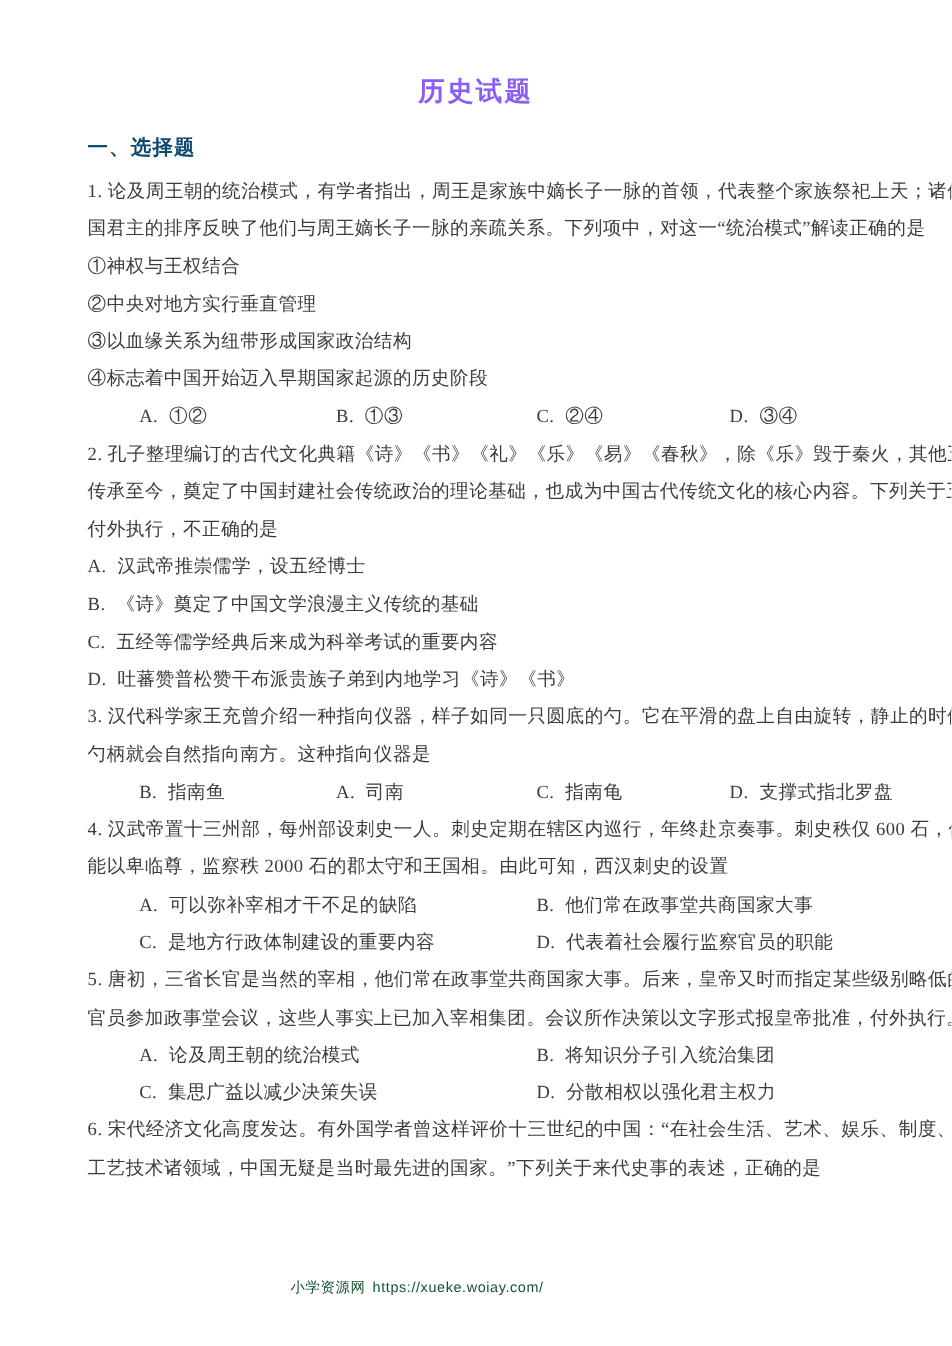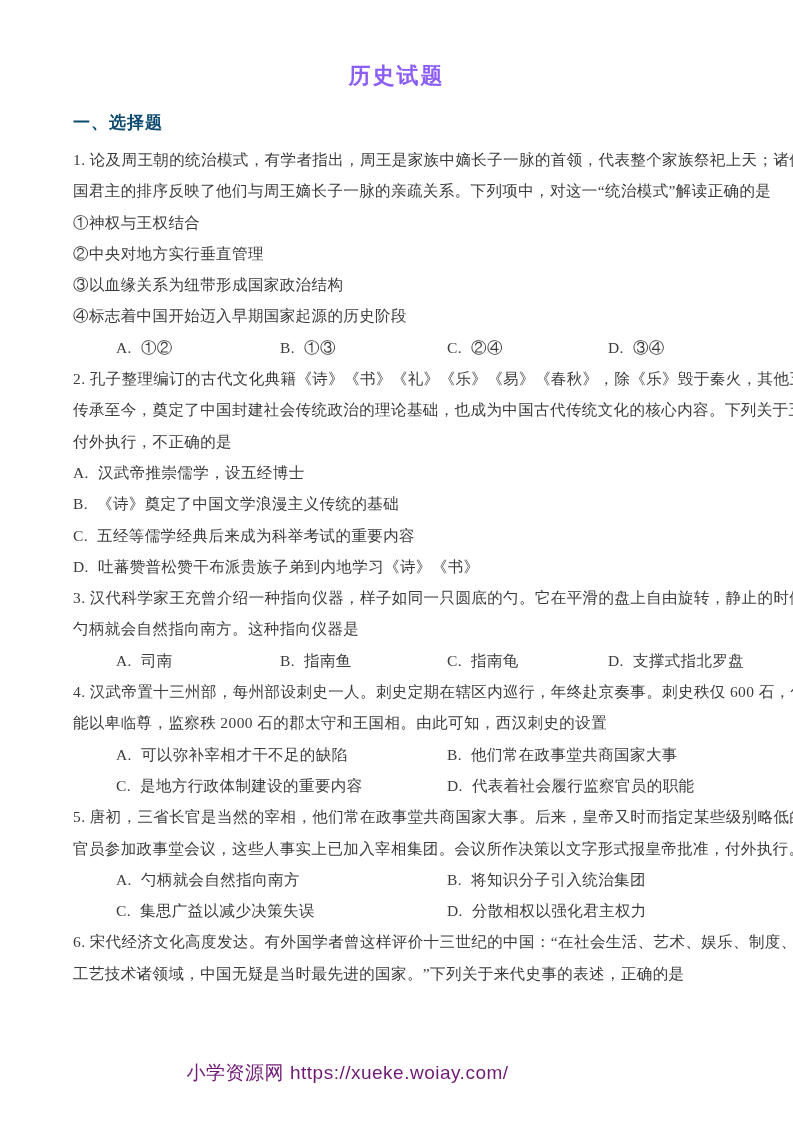--- a/index.html
+++ b/index.html
@@ -43,23 +43,23 @@
   .opts-2 { display: grid; grid-template-columns: 331px 1fr; }
   .opt { white-space: nowrap; }
   .opt-label { margin-right: 9px; }
   .footer {
     position: absolute;
     top: 1058px;
     left: 0;
     width: 695px;
     text-align: center;
     font-family: "Liberation Sans", "DejaVu Sans", sans-serif;
-    font-size: 19px;
+    font-size: 12px;
     line-height: 30px;
-    color: #701a75;
+    color: #14532d;
     letter-spacing: 0.5px;
   }
   .footer span { margin: 0 3px; }
 </style>
 </head>
 <body>
 
 <div class="page">
 
   <h1 class="doc-title">历史试题</h1>
@@ -88,22 +88,22 @@
     <p class="line"><span class="opt-label">A.</span><span>汉武帝推崇儒学，设五经博士</span></p>
     <p class="line"><span class="opt-label">B.</span><span>《诗》奠定了中国文学浪漫主义传统的基础</span></p>
     <p class="line"><span class="opt-label">C.</span><span>五经等儒学经典后来成为科举考试的重要内容</span></p>
     <p class="line"><span class="opt-label">D.</span><span>吐蕃赞普松赞干布派贵族子弟到内地学习《诗》《书》</span></p>
   </div>
 
   <div class="question">
     <p class="line">3. 汉代科学家王充曾介绍一种指向仪器，样子如同一只圆底的勺。它在平滑的盘上自由旋转，静止的时候，</p>
     <p class="line">勺柄就会自然指向南方。这种指向仪器是</p>
     <div class="opts opts-4">
+      <span class="opt"><span class="opt-label">B.</span><span>指南鱼</span></span>
       <span class="opt"><span class="opt-label">A.</span><span>司南</span></span>
-      <span class="opt"><span class="opt-label">B.</span><span>指南鱼</span></span>
       <span class="opt"><span class="opt-label">C.</span><span>指南龟</span></span>
       <span class="opt"><span class="opt-label">D.</span><span>支撑式指北罗盘</span></span>
     </div>
   </div>
 
   <div class="question">
     <p class="line">4. 汉武帝置十三州部，每州部设刺史一人。刺史定期在辖区内巡行，年终赴京奏事。刺史秩仅 600 石，但</p>
     <p class="line">能以卑临尊，监察秩 2000 石的郡太守和王国相。由此可知，西汉刺史的设置</p>
     <div class="opts opts-2">
       <span class="opt"><span class="opt-label">A.</span><span>可以弥补宰相才干不足的缺陷</span></span>
@@ -112,21 +112,21 @@
     <div class="opts opts-2">
       <span class="opt"><span class="opt-label">C.</span><span>是地方行政体制建设的重要内容</span></span>
       <span class="opt"><span class="opt-label">D.</span><span>代表着社会履行监察官员的职能</span></span>
     </div>
   </div>
 
   <div class="question">
     <p class="line">5. 唐初，三省长官是当然的宰相，他们常在政事堂共商国家大事。后来，皇帝又时而指定某些级别略低的</p>
     <p class="line">官员参加政事堂会议，这些人事实上已加入宰相集团。会议所作决策以文字形式报皇帝批准，付外执行。</p>
     <div class="opts opts-2">
-      <span class="opt"><span class="opt-label">A.</span><span>勺柄就会自然指向南方</span></span>
+      <span class="opt"><span class="opt-label">A.</span><span>论及周王朝的统治模式</span></span>
       <span class="opt"><span class="opt-label">B.</span><span>将知识分子引入统治集团</span></span>
     </div>
     <div class="opts opts-2">
       <span class="opt"><span class="opt-label">C.</span><span>集思广益以减少决策失误</span></span>
       <span class="opt"><span class="opt-label">D.</span><span>分散相权以强化君主权力</span></span>
     </div>
   </div>
 
   <div class="question">
     <p class="line">6. 宋代经济文化高度发达。有外国学者曾这样评价十三世纪的中国：“在社会生活、艺术、娱乐、制度、</p>

